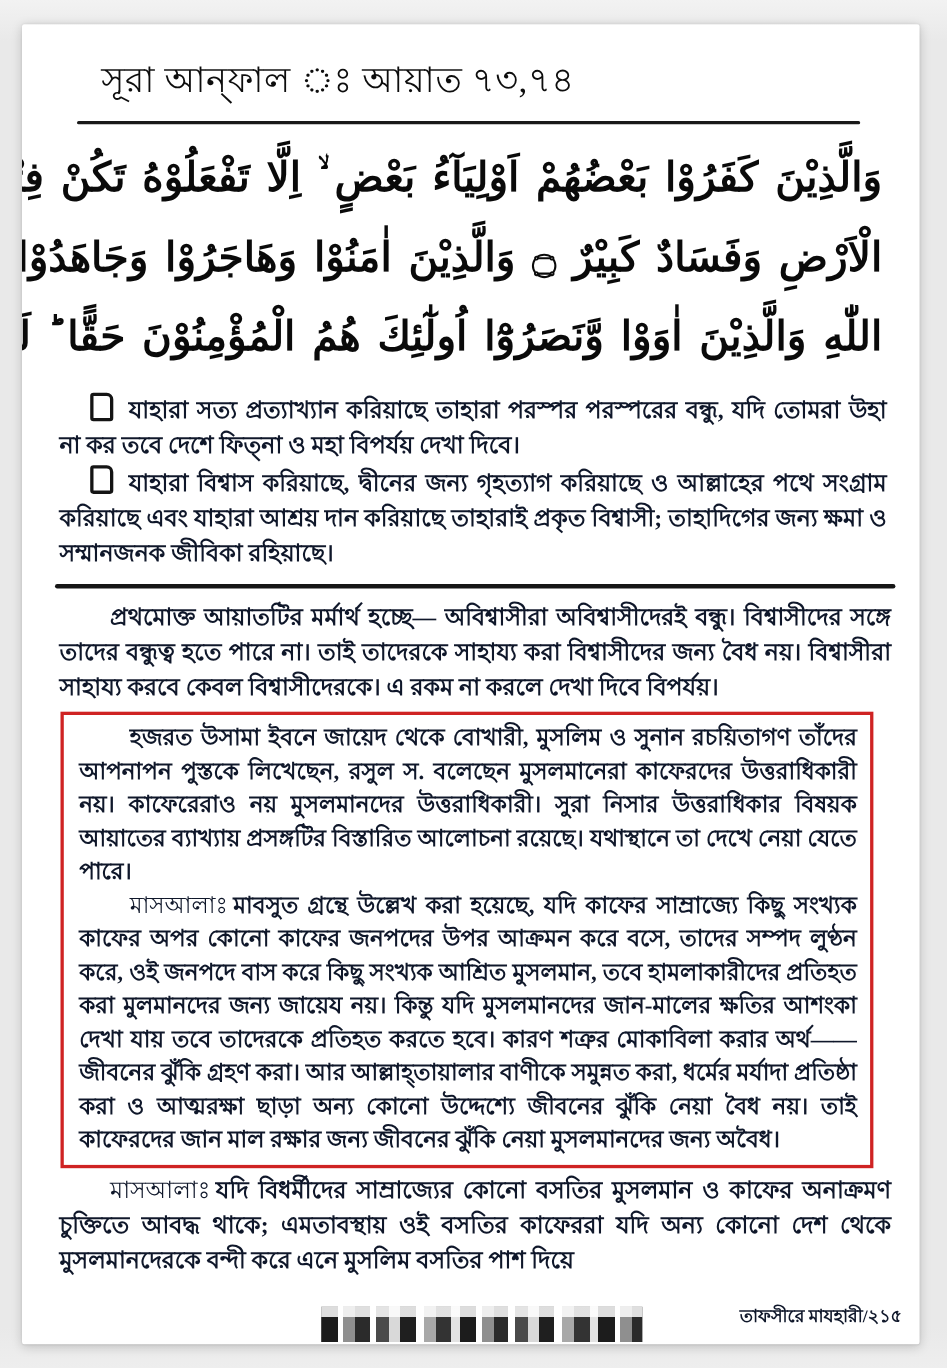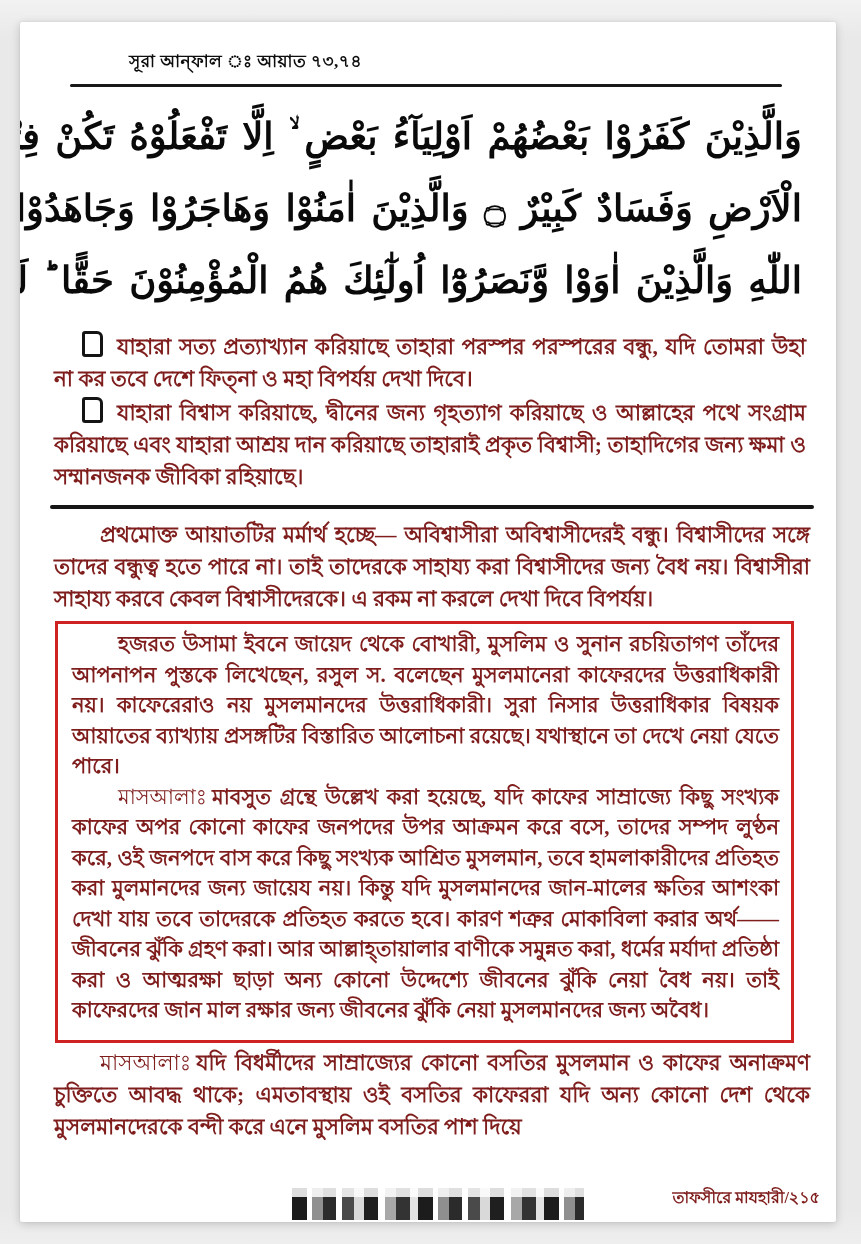--- a/index.html
+++ b/index.html
@@ -27,25 +27,24 @@
     border-radius: 2px;
     overflow: hidden;
     color: #101010;
   }
 
   
   .header {
     margin: 26px 0 0 72px;
   }
   .header-title {
-    font-size: 17px;
-    font-weight: 700;
+    font-size: 32px;
+    font-weight: 400;
     letter-spacing: 0.5px;
     color: #0d0d0d;
-    margin-left: 37px;
   }
   .header-rule {
     margin: 8px 0 0 -22px;
     width: 712px;
     height: 3px;
     background: #191919;
     border-radius: 2px;
   }
 
   
@@ -69,21 +68,21 @@
     text-align: center;
     white-space: normal;
   }
 
   
   .bn {
     font-size: 21.5px;
     font-weight: 700;
     line-height: 32px;
     text-align: justify;
-    color: #7f1d1d;
+    color: #0f172a;
     margin: 0;
   }
   .trans-block { margin: 14px 30px 0 34px; }
   .trans { margin-bottom: 2px; }
   .sq {
     display: inline-block;
     width: 15px;
     height: 20px;
     border: 3.5px solid #141414;
     border-radius: 3px 6px 3px 3px;
@@ -97,21 +96,21 @@
     border-radius: 2px;
   }
   .body-block { margin: 0 26px 0 34px; }
   .indent { text-indent: 46px; }
   .label { font-weight: 400; padding-right: 5px; }
 
   
   .red-box {
     margin: 6px 16px 4px 1px;
     border: 3px solid #cf2323;
-    padding: 5px 12px 14px 14px;
+    padding: 5px 12px 7px 14px;
   }
   .red-box .bn { line-height: 30.5px; font-size: 21px; }
 
   
   .footer {
     position: absolute;
     left: 0;
     right: 0;
     bottom: 0;
     height: 44px;

